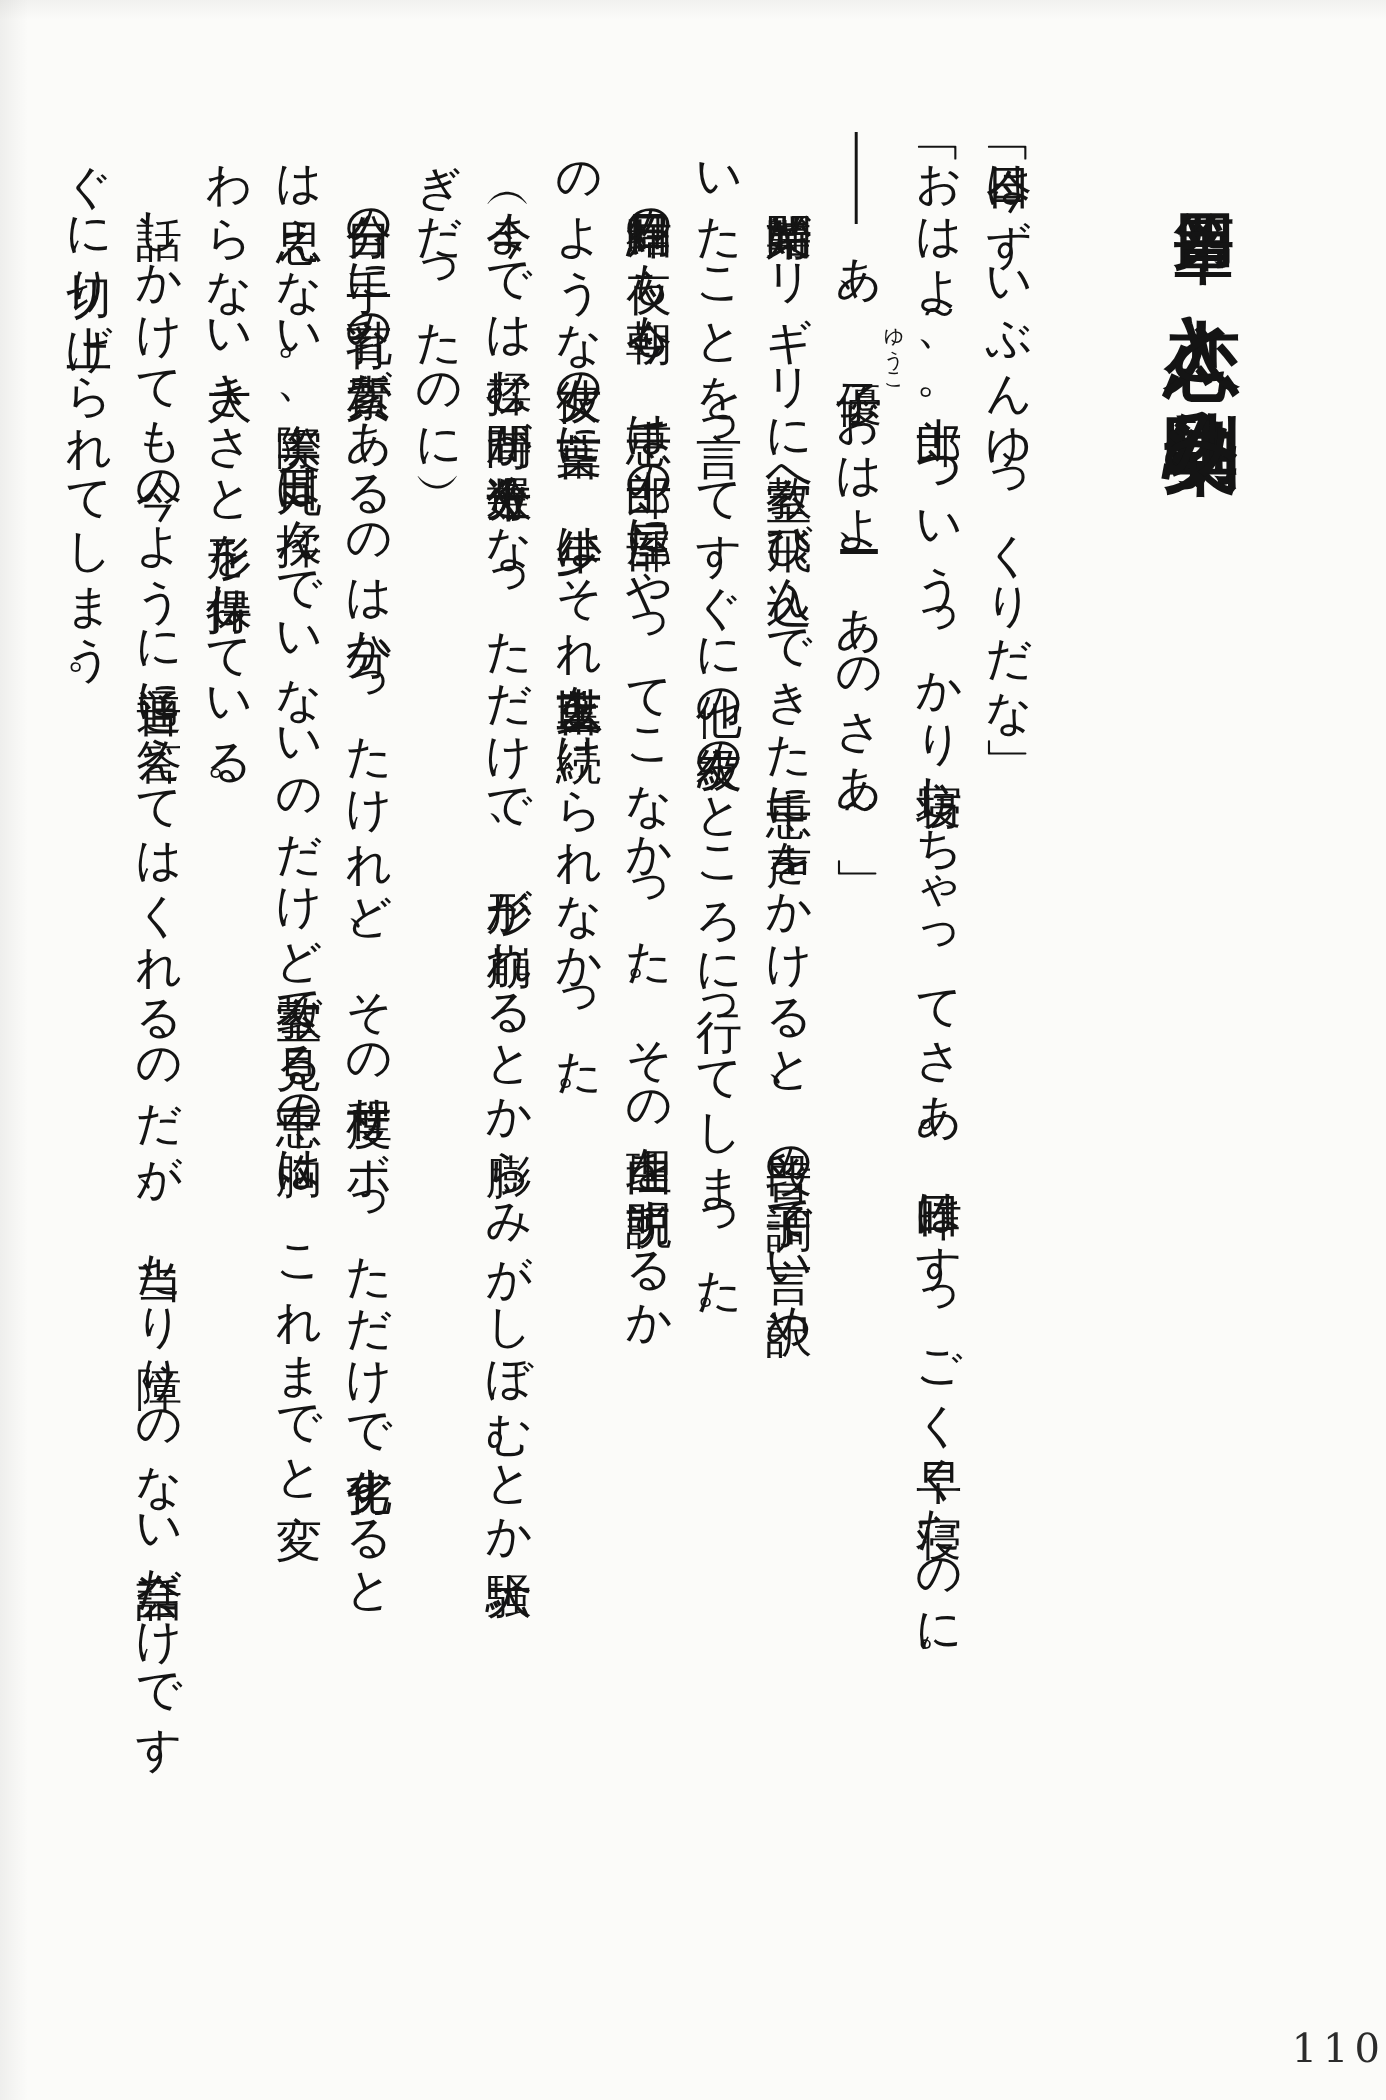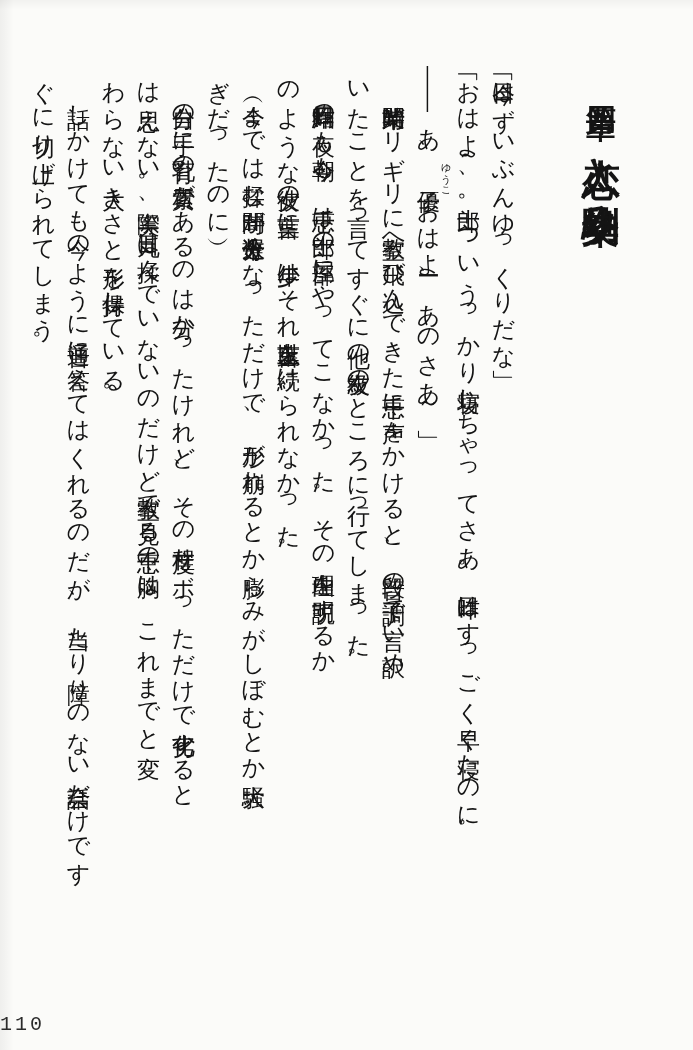--- a/index.html
+++ b/index.html
@@ -50,25 +50,24 @@
   ruby { ruby-align: center; }
   rt {
     font-size: 10px;
     letter-spacing: 0;
   }
   .page-number {
     position: absolute;
     bottom: 14px;
     left: 0;
     width: 100%;
-    text-align: left;
+    text-align: right;
     font-size: 20px;
     letter-spacing: 3px;
     color: #2b2b2b;
-    font-family: Liberation Mono, monospace;
   }
 </style>
 </head>
 <body>
 
 <div class="page">
   <div class="text-area">
 
     <h1 class="chapter">
       <span class="chapter-number">第四章</span>

